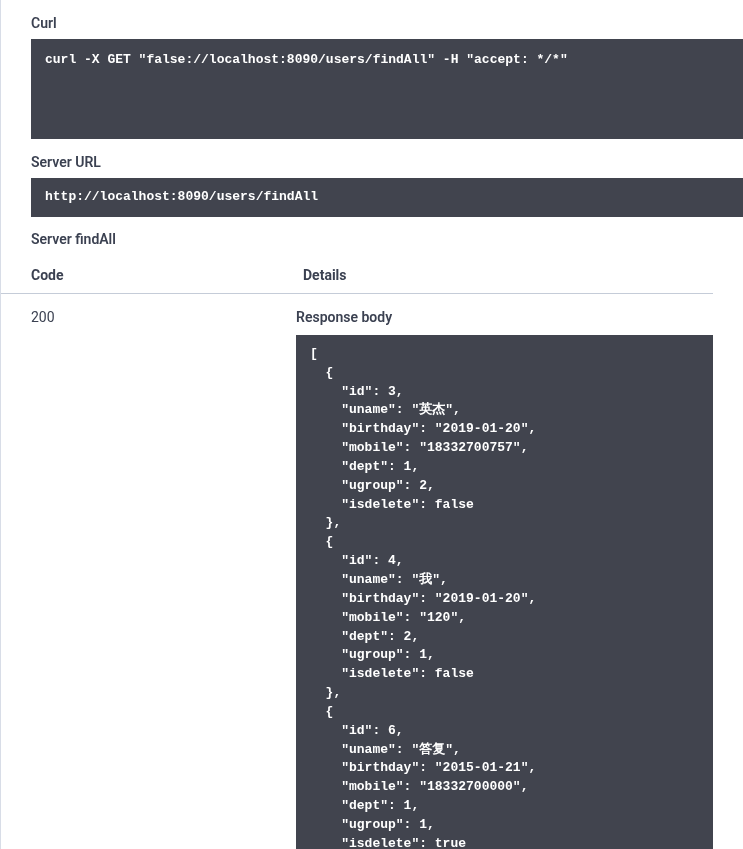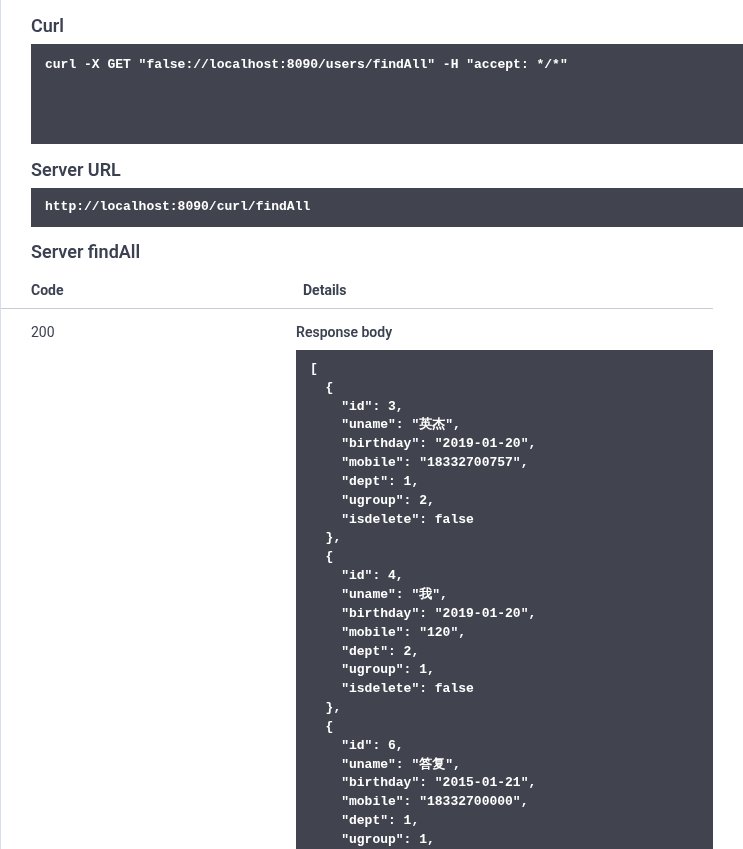--- a/index.html
+++ b/index.html
@@ -15,21 +15,21 @@
       height: 849px;
       overflow: hidden;
     }
     .container {
       padding: 0;
       border-left: 1px solid #d8dde7;
       height: 100%;
       background: #ffffff;
     }
     .section-heading {
-      font-size: 18px;
+      font-size: 14px;
       font-weight: 600;
       color: #3b4151;
       padding: 15px 30px 8px 30px;
     }
     .section-heading.server {
       padding-top: 14px;
       padding-bottom: 8px;
     }
     .code-block {
       background: #41444e;
@@ -101,21 +101,21 @@
   </style>
 </head>
 <body>
 
 <div class="container">
 
   <div class="section-heading">Curl</div>
   <div class="code-block curl-block">curl -X GET "false://localhost:8090/users/findAll" -H "accept: */*"</div>
 
   <div class="section-heading">Server URL</div>
-  <div class="code-block url-block">http://localhost:8090/curl/findAll</div>
+  <div class="code-block url-block">http://localhost:8090/users/findAll</div>
 
   <div class="section-heading server">Server findAll</div>
 
   <div class="table-header">
     <div class="col-code">Code</div>
     <div class="col-details">Details</div>
   </div>
 
   <div class="table-row">
     <div class="code-value">200</div>

